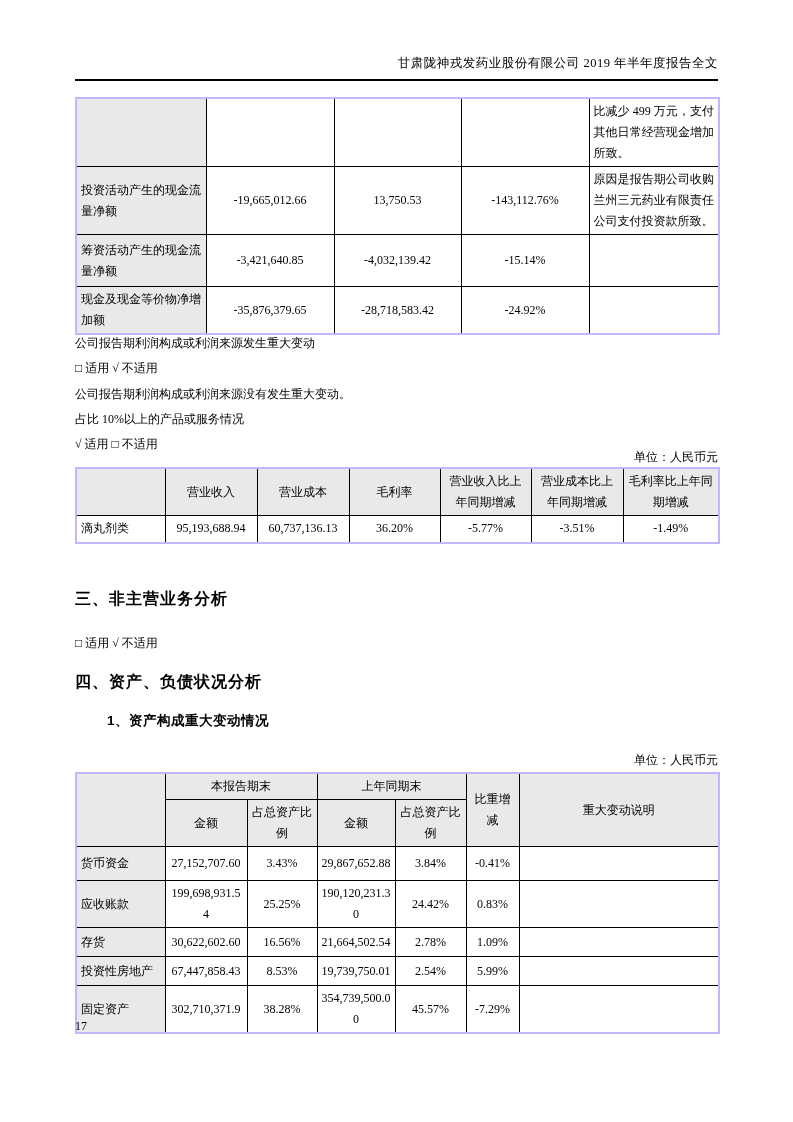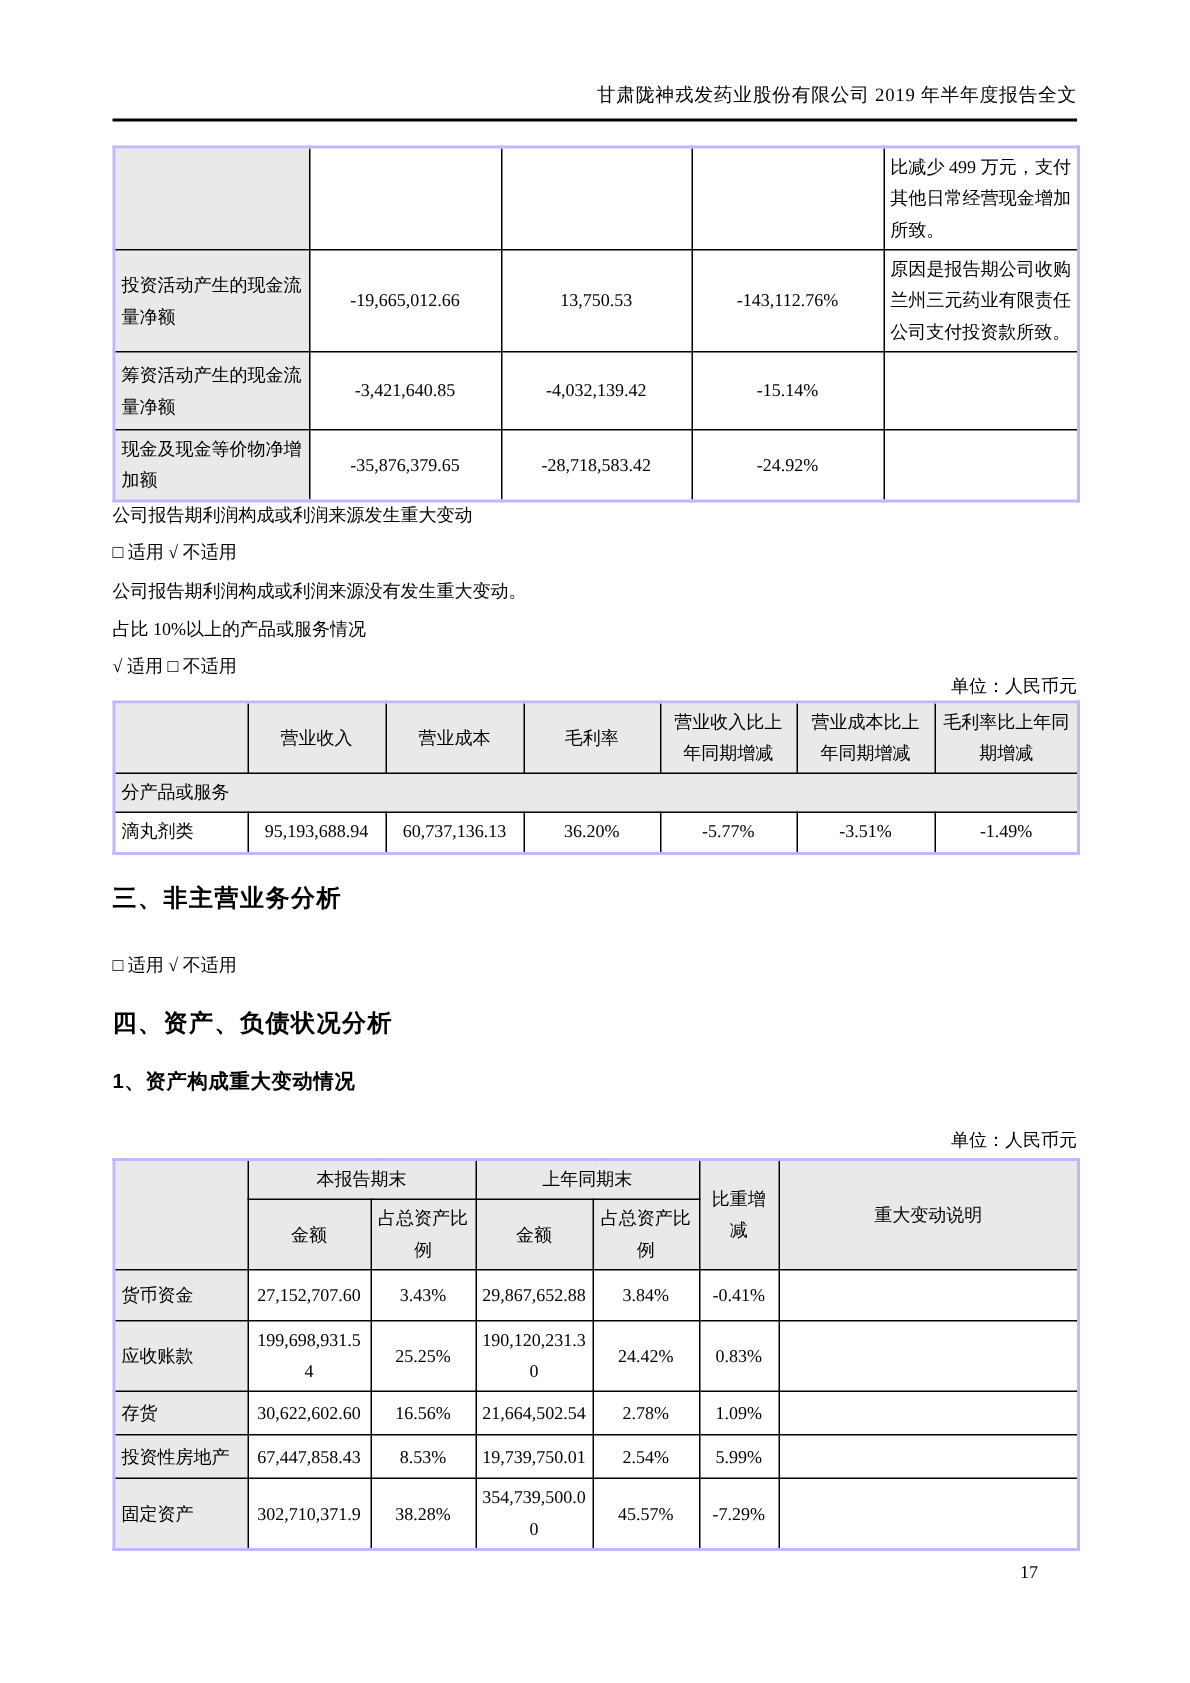--- a/index.html
+++ b/index.html
@@ -63,24 +63,24 @@
     font-family: "Liberation Sans", "DejaVu Sans", sans-serif;
     font-weight: bold;
     font-size: 16px;
     letter-spacing: 1px;
   }
   .h3 {
     font-family: "Liberation Sans", "DejaVu Sans", sans-serif;
     font-weight: bold;
     font-size: 13.5px;
     letter-spacing: 0.5px;
+    margin-left: 32px;
   }
   .page-num {
-    top: 1041px;
-    text-align: right;
+    top: 1019px;
     padding-right: 26px;
     font-size: 12px;
   }
 
   .logo {
     position: absolute;
     right: 4px;
     top: 1124px;
     width: 96px;
     font-family: Liberation Sans, sans-serif;
@@ -180,23 +180,20 @@
     <tbody>
       <tr style="height:47px">
         <td class="gray ctr hdr"></td>
         <td class="gray ctr hdr">营业收入</td>
         <td class="gray ctr hdr">营业成本</td>
         <td class="gray ctr hdr">毛利率</td>
         <td class="gray ctr hdr">营业收入比上年同期增减</td>
         <td class="gray ctr hdr">营业成本比上年同期增减</td>
         <td class="gray ctr hdr">毛利率比上年同期增减</td>
       </tr>
-      <tr style="height:26px">
-        <td class="gray lft" colspan="7">分产品或服务</td>
-      </tr>
       <tr style="height:27px">
         <td class="lft">滴丸剂类</td>
         <td class="num">95,193,688.94</td>
         <td class="num">60,737,136.13</td>
         <td class="num">36.20%</td>
         <td class="num">-5.77%</td>
         <td class="num">-3.51%</td>
         <td class="num">-1.49%</td>
       </tr>
     </tbody>

